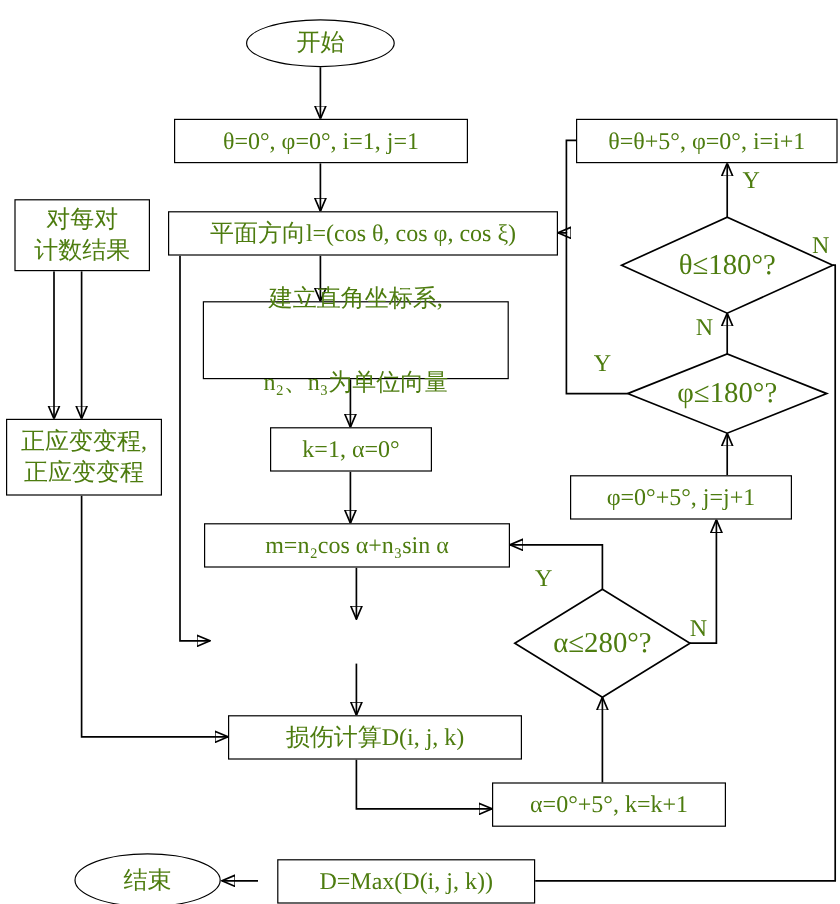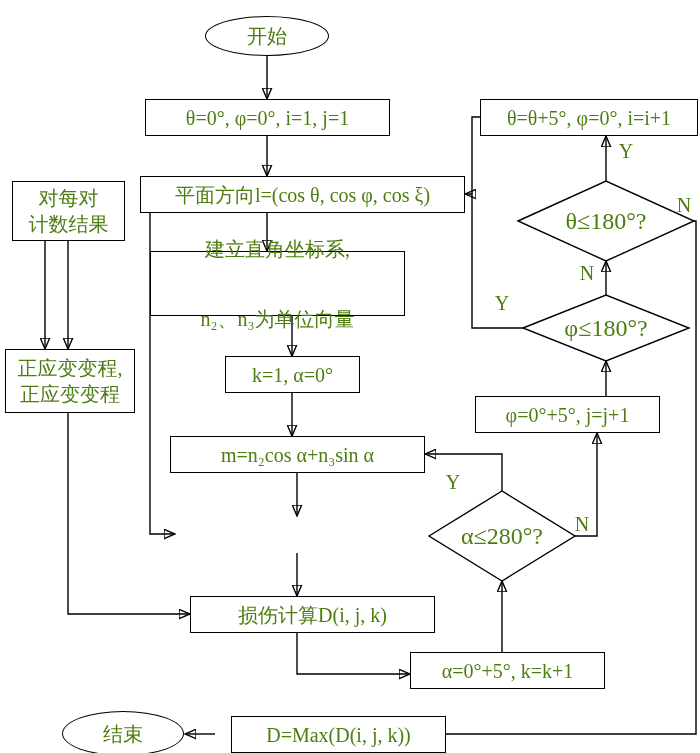--- a/index.html
+++ b/index.html
@@ -61,26 +61,26 @@
     <polygon points="523,317 606,284 689,317 606,350"></polygon>
     <polygon points="429,525 502,480 575,525 502,570"></polygon>
   </svg>
 
   <div class="node terminal" style="left:205px;top:5px;width:124px;height:40px;">开始</div>
 
   <div class="node" style="left:145px;top:88px;width:245px;height:37px;">θ=0°, φ=0°, i=1, j=1</div>
 
   <div class="node" style="left:140px;top:165px;width:325px;height:37px;">平面方向l=(cos θ, cos φ, cos ξ)</div>
 
-  <div class="node" style="left:12px;top:170px;width:113px;height:60px;">
+  <div class="node" style="left:12px;top:155px;width:113px;height:60px;">
     <span>对每对</span>
     <span>计数结果</span>
   </div>
 
-  <div class="node" style="left:150px;top:240px;width:255px;height:65px;gap:44px;">
+  <div class="node" style="left:169px;top:240px;width:255px;height:65px;gap:44px;">
     <span>建立直角坐标系,</span>
     <span>n₂、n₃为单位向量</span>
   </div>
 
   <div class="node" style="left:225px;top:345px;width:135px;height:37px;">k=1, α=0°</div>
 
   <div class="node" style="left:5px;top:338px;width:130px;height:64px;">
     <span>正应变变程,</span>
     <span>正应变变程</span>
   </div>

